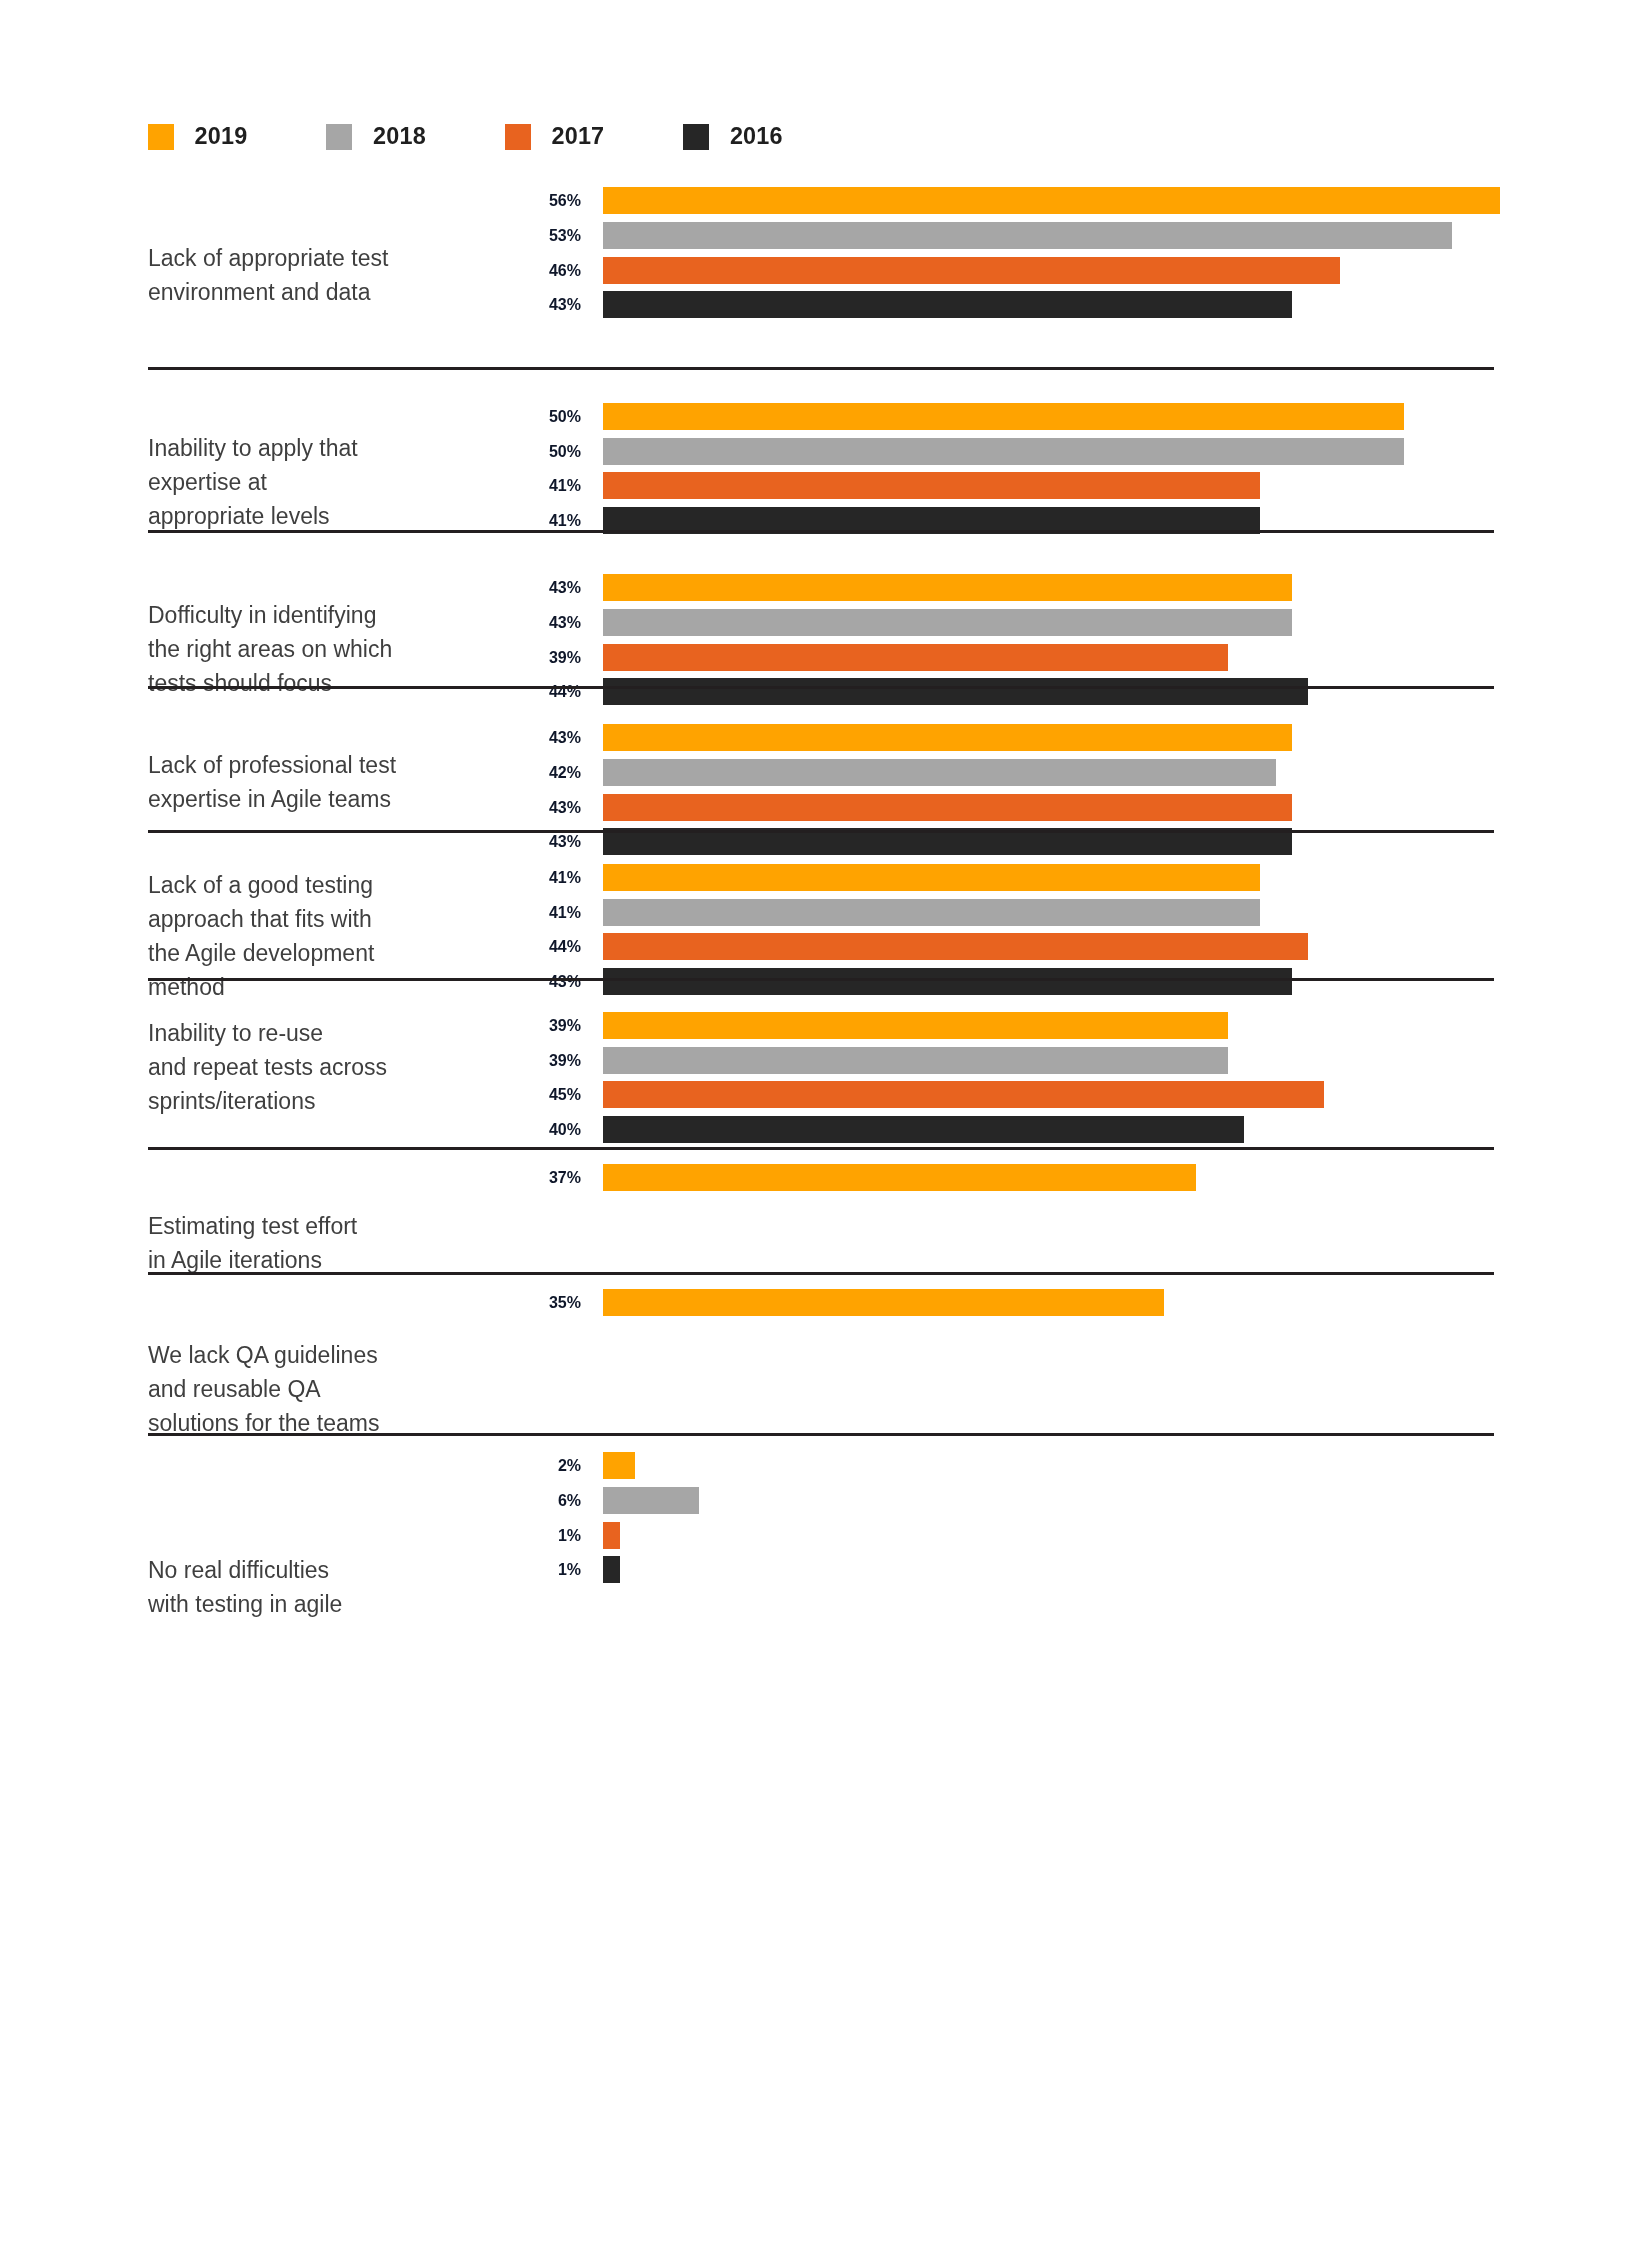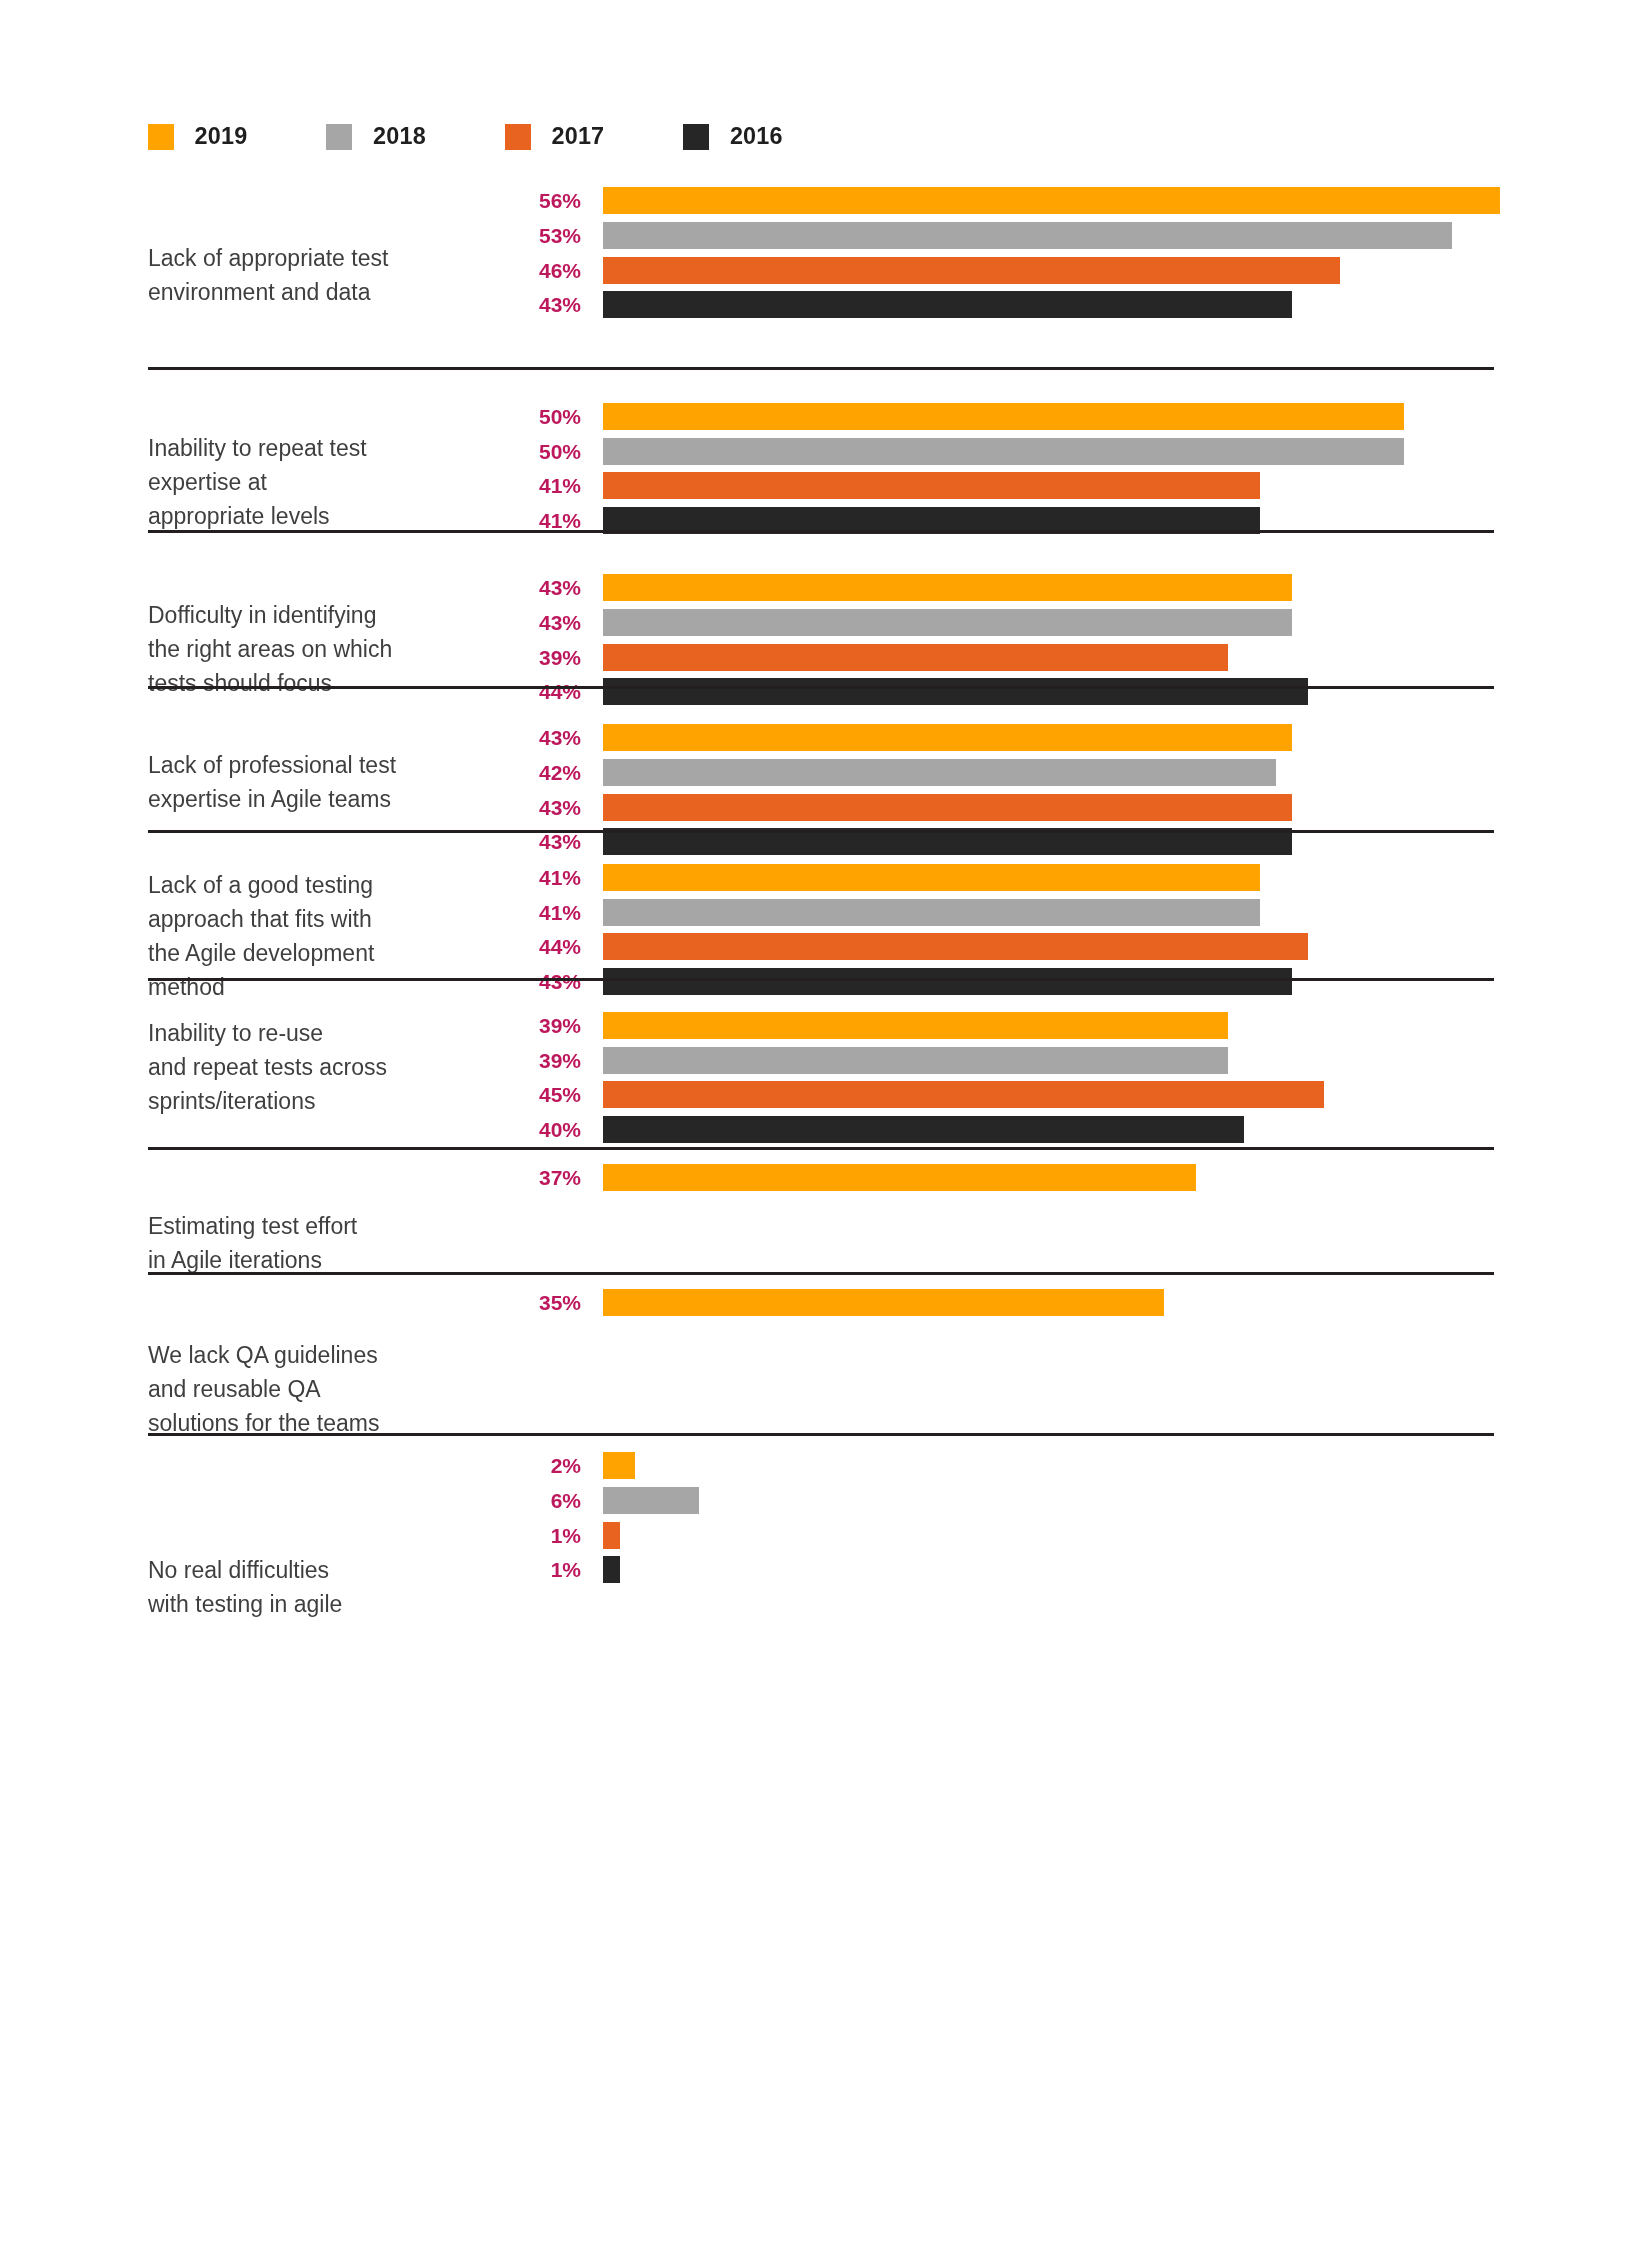--- a/index.html
+++ b/index.html
@@ -91,23 +91,23 @@
     position: absolute;
     left: 0;
     height: 27px;
     display: block;
   }
   .bar-value {
     position: absolute;
     left: 440px;
     width: 141px;
     text-align: right;
-    font-size: 21px;
+    font-size: 16px;
     font-weight: bold;
-    color: #be185d;
+    color: #0f172a;
     line-height: 27px;
     top: 0;
   }
   .bar-rect {
     position: absolute;
     left: 603px;
     top: 0;
     height: 27px;
   }
 </style>
@@ -156,21 +156,21 @@
           </div>
           <div class="bar-row" style="top: 291px;">
             <div class="bar-value">43%</div>
             <div class="bar-rect" style="width: 689px; background: rgb(38, 38, 38);"></div>
           </div>
         </div>
       </div>
       <div class="group" style="top: 0px;">
         <div class="group-divider" style="top: 367px;"></div>
         <div class="cat-label" style="top: 431px;">
-          <div>Inability to repeat test</div>
+          <div>Inability to apply that</div>
           <div>expertise at</div>
           <div>appropriate levels</div>
         </div>
         <div class="bar-rows">
           <div class="bar-row" style="top: 403px;">
             <div class="bar-value">50%</div>
             <div class="bar-rect" style="width: 801px; background: rgb(255, 163, 0);"></div>
           </div>
           <div class="bar-row" style="top: 438px;">
             <div class="bar-value">50%</div>

